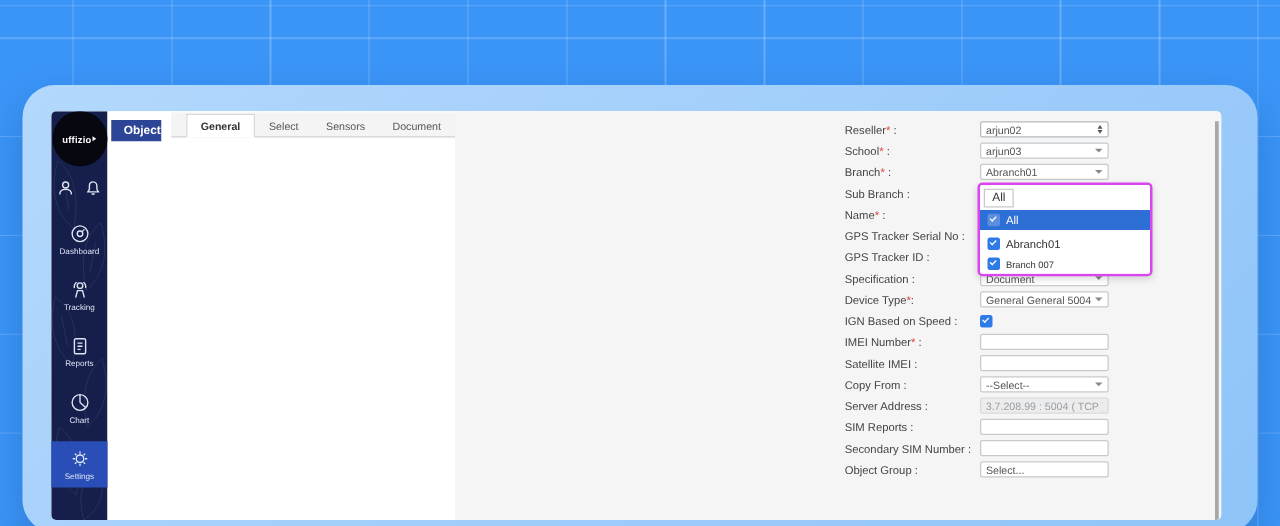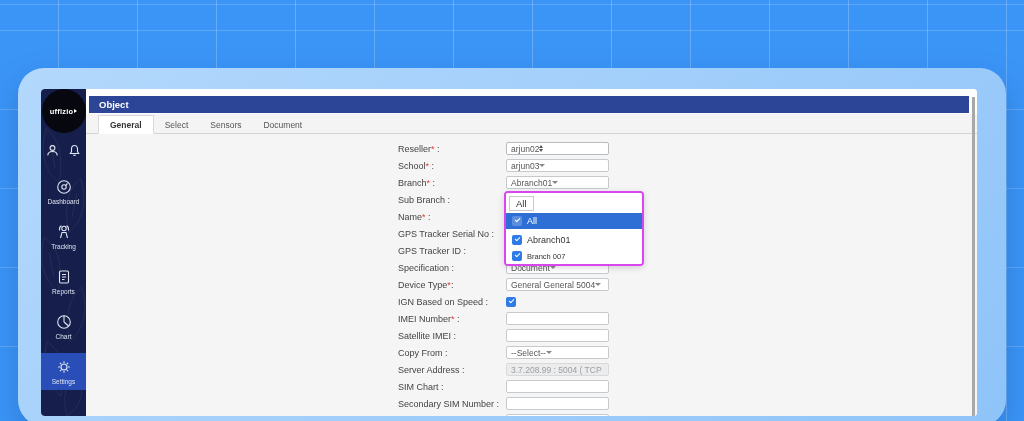--- a/index.html
+++ b/index.html
@@ -39,21 +39,21 @@
     border-bottom:2.5px solid transparent; border-left:3.5px solid #fff; margin-left:1px; }
   .top-icons { display:flex; gap:9px; margin:11px 0 8px; z-index:1; }
   .side-item {
     width:100%; display:flex; flex-direction:column; align-items:center;
     padding:6px 0 5px; margin-top:8px; z-index:1; cursor:pointer;
   }
   .side-item.active { background:#2a4eb7; }
   .side-label { font-size:6.5px; color:#dde3f2; margin-top:3px; }
   .sicon { stroke:#dfe5f2; fill:none; stroke-width:1.1; }
   
-  .main { flex:1; background:#fff; display:flex; flex-direction:column; position:relative; }
+  .main { flex:1; background:#fff; display:flex; flex-direction:row; position:relative; }
   .titlebar {
     height:17px; background:#2c4596; color:#fff; font-size:9.5px; font-weight:bold;
     display:flex; align-items:center; padding-left:10px; margin:7px 8px 0 3px;
   }
   .tabbar {
     height:20px; display:flex; align-items:stretch; padding-left:12px;
     background:#f4f4f5; border-bottom:1px solid #d4d4d4; margin-top:1px;
   }
   .tab {
     font-size:8.5px; color:#555; display:flex; align-items:center;
@@ -67,21 +67,21 @@
   .scrollbar { position:absolute; right:2px; top:8px; bottom:0; width:3px; background:#a8a8a8; z-index:5; }
   
   .frow { display:flex; align-items:center; height:17px; padding-left:312px; }
   .flabel { width:108px; font-size:9px; color:#444; flex-shrink:0; }
   .req { color:#e03c31; }
   .fld, .sel {
     width:103px; height:13px; border:1px solid #c6cacc; background:#fff;
     font-size:8.5px; color:#555; padding:0 4px; border-radius:2px;
     font-family:"Liberation Sans", sans-serif;
   }
-  .sel { display:flex; align-items:center; cursor:pointer; }
+  .sel { display:flex; align-items:center; justify-content:space-between; cursor:pointer; }
   .sel.native { border-color:#b7babf; }
   .fld.disabled { background:#ececec; color:#9aa0a6; border-color:#d7dadc; }
   .caret { width:0; height:0; border-left:3px solid transparent; border-right:3px solid transparent;
     border-top:3.5px solid #888; }
   .updown { display:flex; flex-direction:column; gap:1px; align-items:center; }
   .updown i { display:block; width:0; height:0; border-left:2.5px solid transparent; border-right:2.5px solid transparent; }
   .updown .up { border-bottom:3px solid #555; }
   .updown .down { border-top:3px solid #555; }
   .cb { width:10px; height:10px; background:#2e7be7; border-radius:2px; display:inline-block; flex-shrink:0; }
   .check-icon { display:block; width:5px; height:3px; border-left:1.5px solid #fff;
@@ -288,21 +288,21 @@
               <i class="caret"></i>
             </div>
         </div>
 
         <div class="frow">
           <div class="flabel"><span>Server Address</span><span class="req"></span><span> :</span></div>
           <input class="fld disabled" readonly="" value="3.7.208.99 : 5004 ( TCP )" style="">
         </div>
 
         <div class="frow">
-          <div class="flabel"><span>SIM Chart</span><span class="req"></span><span> :</span></div>
+          <div class="flabel"><span>SIM Reports</span><span class="req"></span><span> :</span></div>
           <input class="fld" value="" style="">
         </div>
 
         <div class="frow">
           <div class="flabel"><span>Secondary SIM Number</span><span class="req"></span><span> :</span></div>
           <input class="fld" value="" style="">
         </div>
 
         <div class="frow">
           <div class="flabel"><span>Object Group</span><span class="req"></span><span> :</span></div>

